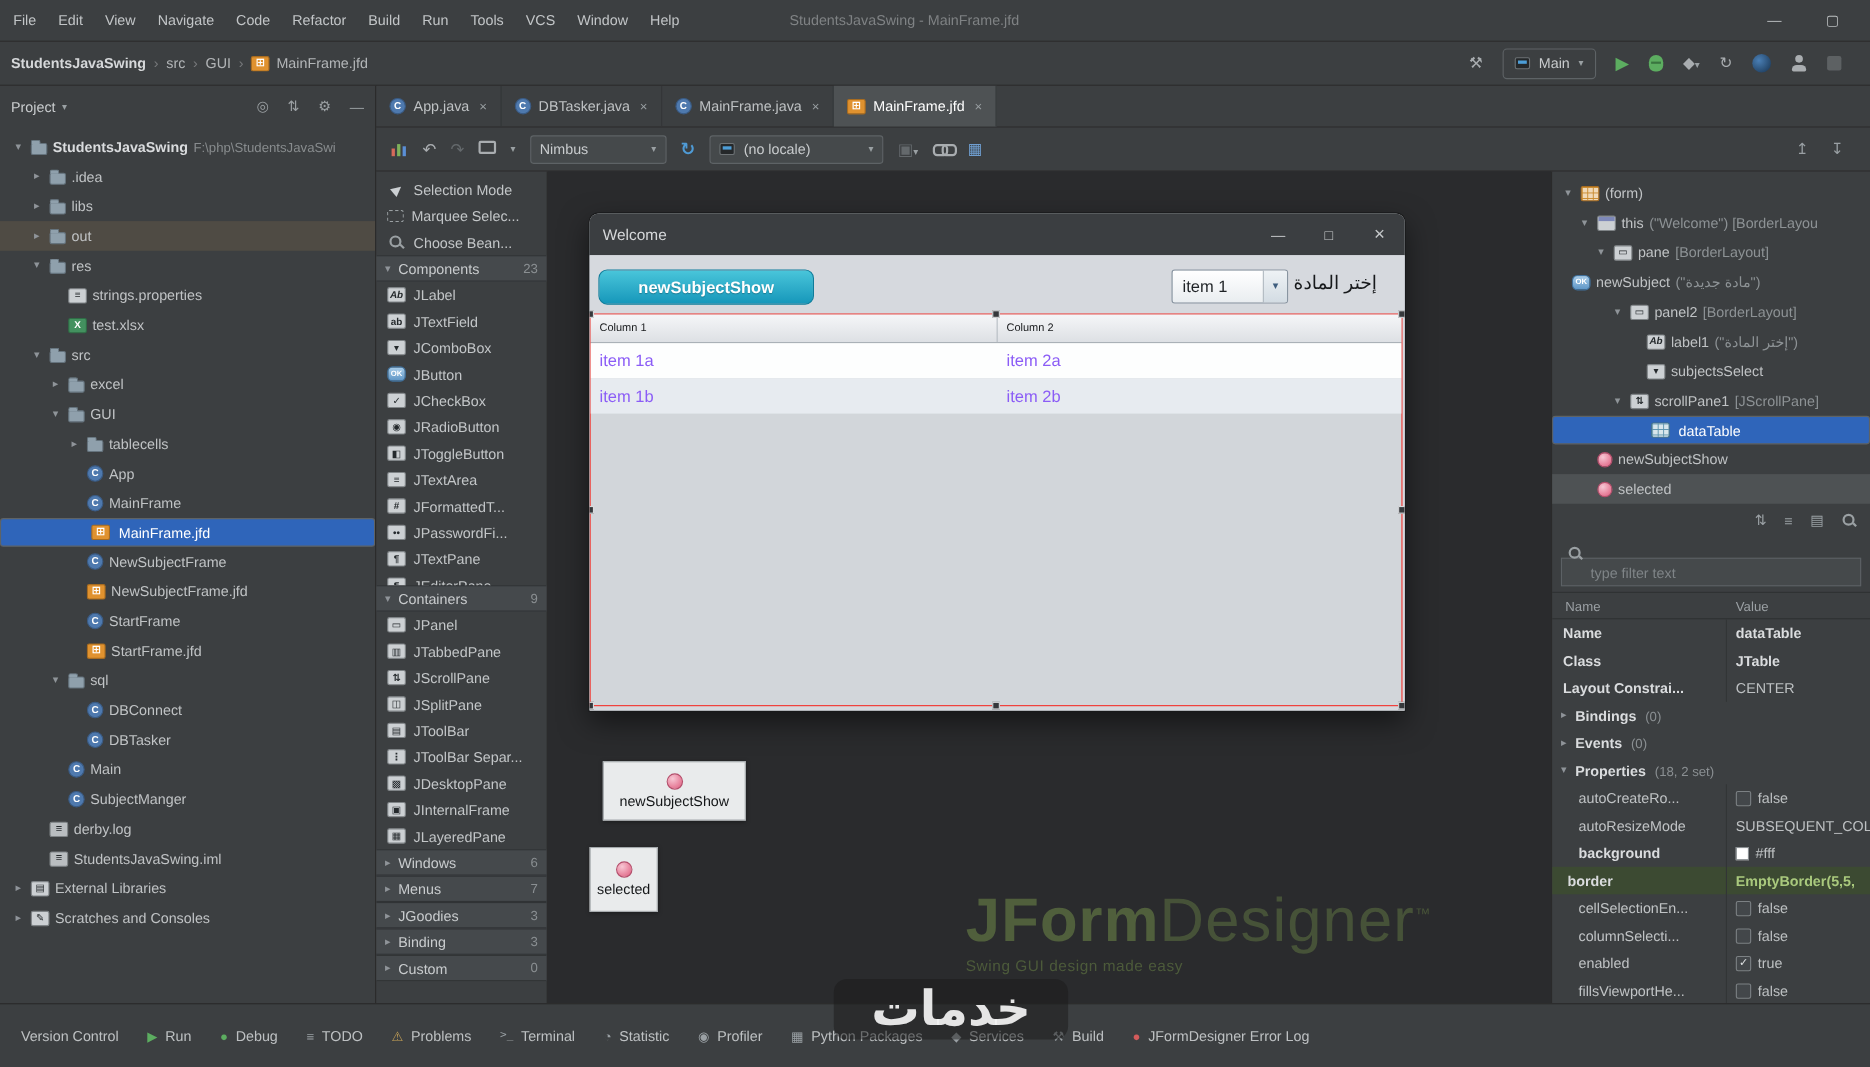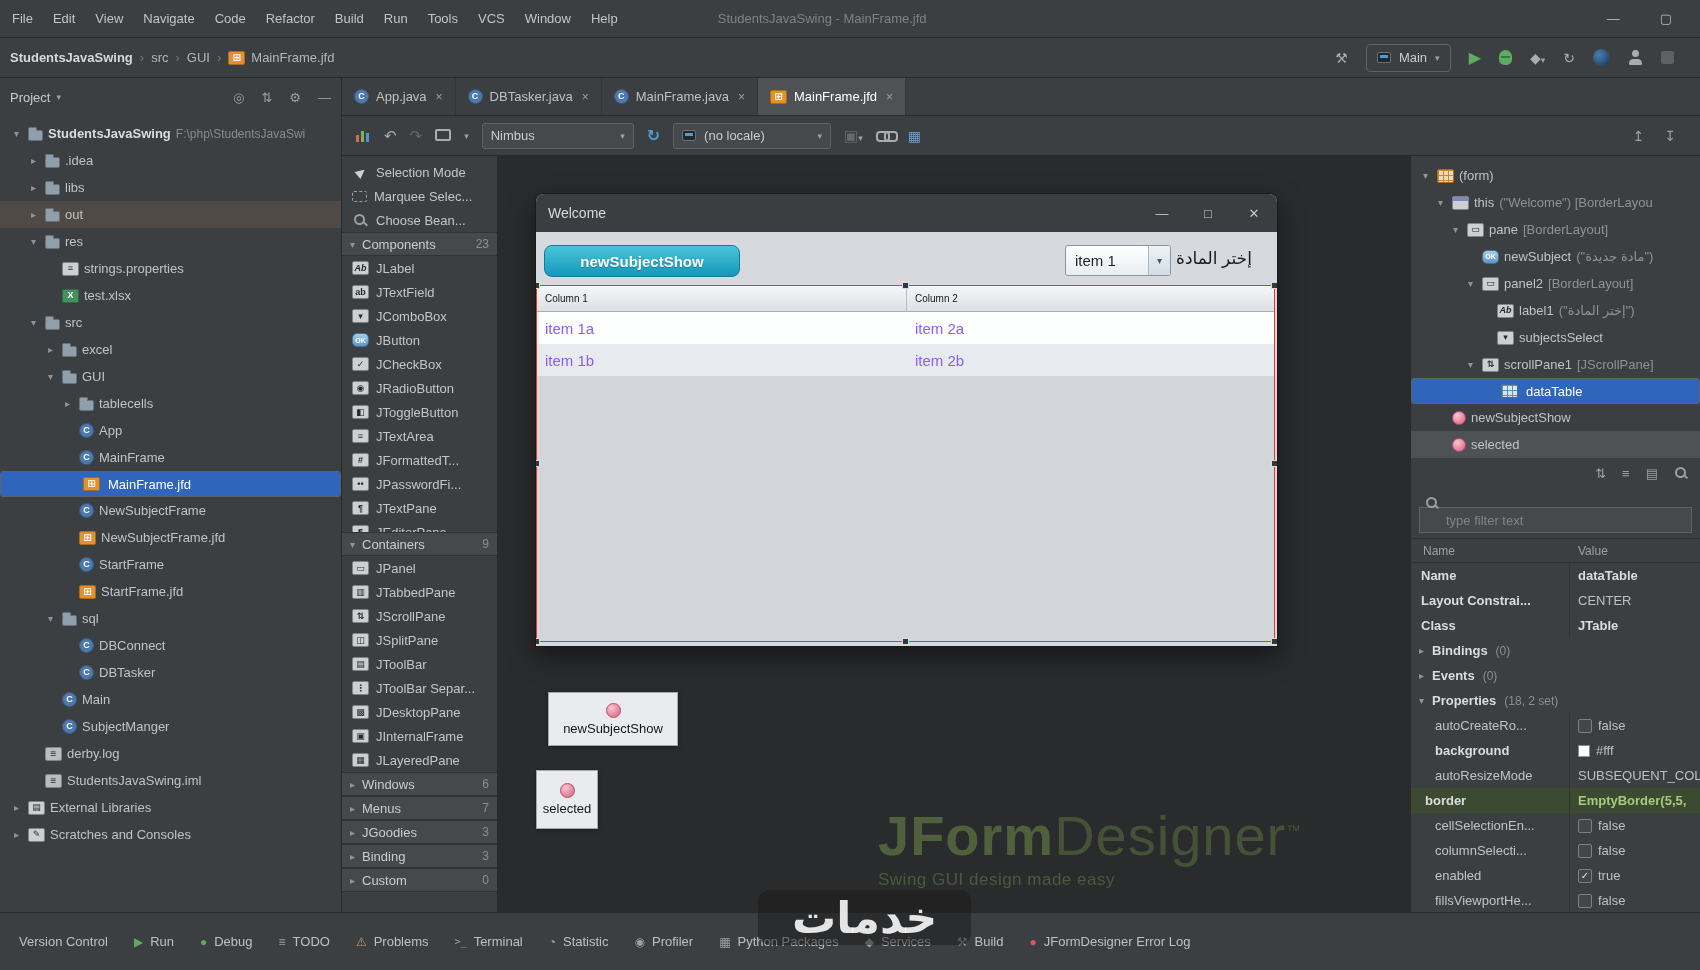--- a/index.html
+++ b/index.html
@@ -80,21 +80,21 @@
 .editor{flex:1;display:flex;flex-direction:column;min-width:0}
 .tabs{height:38px;background:#3c3f41;border-bottom:1px solid #2a2a2a;display:flex}
 .tab{display:flex;align-items:center;gap:7px;padding:0 12px;font-size:13px;color:#bfc2c4;border-right:1px solid #333638;height:100%}
 .tab.active{background:#4e5254;color:#fff}
 .tab-close{color:#9aa0a3;font-size:12px;margin-left:2px}
 .dtoolbar{height:40px;background:#3c3f41;border-bottom:1px solid #2a2a2a;display:flex;align-items:center;gap:13px;padding:0 14px}
 .dti{color:#a9adb0;font-size:15px}
 .dti.dis{color:#64696c}
 .sel{height:26px;background:#45494b;border:1px solid #5e6366;border-radius:3px;display:flex;align-items:center;padding:0 8px;gap:8px;color:#c9ccce;font-size:13px}
 .sel .caret{margin-left:auto}
-.sel.laf{width:152px}
+.sel.laf{width:124px}
 .sel.loc{width:158px}
 .refresh{color:#4f9bd6;font-weight:bold;font-size:16px}
 .tricolor{width:15px;height:13px;display:inline-flex;align-items:flex-end;gap:2px}
 .tricolor i{display:block;width:3px;background:#d66a5a;height:7px}
 .tricolor i:nth-child(2){background:#7fb25a;height:11px}
 .tricolor i:nth-child(3){background:#5a8fd6;height:9px}
 .scrico{width:16px;height:12px;border:2px solid #a9adb0;border-radius:2px;display:inline-block}
 .chain{position:relative;width:19px;height:11px;display:inline-block}
 .chain::before,.chain::after{content:'';position:absolute;top:1px;width:10px;height:7px;border:2px solid #a9adb0;border-radius:4px}
 .chain::before{left:0}.chain::after{left:8px}
@@ -136,21 +136,21 @@
 .bean{position:absolute;background:#e9ebec;border:1px solid #a3a8ab;display:flex;flex-direction:column;align-items:center;justify-content:center;gap:3px;box-shadow:0 1px 4px rgba(0,0,0,.35)}
 .bean1{left:50px;top:536px;width:130px;height:54px}
 .bean2{left:38px;top:614px;width:62px;height:59px}
 .bean-label{color:#141618;font-size:13px;white-space:nowrap}
 .bean-icon{width:15px;height:15px;border-radius:50%;background:radial-gradient(circle at 35% 30%,#f7c7d4,#e8849e 60%,#d75f80);border:1px solid #b44f6c}
 .jfd-watermark{position:absolute;left:380px;top:652px;width:540px;text-align:left;color:#57693f;opacity:.85;pointer-events:none}
 .wm-title{font-size:56px;letter-spacing:1px;line-height:1;white-space:nowrap}
 .wm-strong{font-weight:bold}
 .wm-light{font-weight:normal;opacity:.75}
 .wm-title sup{font-size:14px;opacity:.8}
-.wm-sub{font-size:17px;margin-top:6px;opacity:.9;letter-spacing:.5px}
+.wm-sub{font-size:14px;margin-top:6px;opacity:.9;letter-spacing:.5px}
 
 
 .rpanel{width:290px;min-width:290px;background:#3c3f41;border-left:1px solid #2a2a2a;display:flex;flex-direction:column;overflow:hidden}
 #structure-tree{padding-top:6px}
 .tree-toolbar{height:30px;display:flex;align-items:center;justify-content:flex-end;gap:16px;padding:0 12px;color:#9aa0a4;font-size:13px}
 .filter-wrap{margin:2px 8px 5px;position:relative}
 .filter-input{width:100%;height:26px;background:#45494b;border:1px solid #5c6165;color:#cfd2d4;padding:0 6px 0 26px;font-size:13px;font-family:inherit;outline:none}
 .filter-input::placeholder{color:#7f8487}
 .filter-mag{position:absolute;left:6px;top:6px}
 .mag{position:relative;width:14px;height:14px;display:inline-block}
@@ -677,21 +677,21 @@
                 <span class="pic i-frame"></span>
      <span class="tlabel">this</span>
      <span class="detail">("Welcome") [BorderLayou</span>
    </div>
               <div class="trow  " style="padding-left:38px">
      <span class="tw">▾</span>
                 <span class="pic i-panel">▭</span>
      <span class="tlabel">pane</span>
      <span class="detail">[BorderLayout]</span>
    </div>
-              <div class="trow  " style="padding-left:53px">
+              <div class="trow  " style="">
      <span class="tw"></span>
                 <span class="pic i-button">OK</span>
      <span class="tlabel">newSubject</span>
      <span class="detail">("مادة جديدة")</span>
    </div>
               <div class="trow  " style="padding-left:53px">
      <span class="tw">▾</span>
                 <span class="pic i-panel">▭</span>
      <span class="tlabel">panel2</span>
      <span class="detail">[BorderLayout]</span>
@@ -754,35 +754,35 @@
         <span class="b">Name</span>
 
       </div>
       <div class="pvc">
                   <span class="pv b">dataTable</span>
                 </div>
     </div>
               <div class="prw  ">
       <div class="pn" style="padding-left:10px">
 
-        <span class="b">Layout Constrai...</span>
-
-      </div>
-      <div class="pvc">
-                  <span class="pv ">CENTER</span>
+        <span class="b">Class</span>
+
+      </div>
+      <div class="pvc">
+                  <span class="pv b">JTable</span>
                 </div>
     </div>
               <div class="prw  ">
       <div class="pn" style="padding-left:10px">
 
-        <span class="b">Class</span>
-
-      </div>
-      <div class="pvc">
-                  <span class="pv b">JTable</span>
+        <span class="b">Layout Constrai...</span>
+
+      </div>
+      <div class="pvc">
+                  <span class="pv ">CENTER</span>
                 </div>
     </div>
               <div class="prw grp ">
       <div class="pn" style="padding-left:4px">
         <span class="tw">▸</span>
         <span class="b">Bindings</span>
         <span class="sfx">(0)</span>
       </div>
       <div class="pvc"></div>
     </div>
@@ -809,92 +809,92 @@
 
       </div>
       <div class="pvc">
                   <span class="cb"></span>
                   <span class="pv ">false</span>
                 </div>
     </div>
               <div class="prw  ">
       <div class="pn" style="padding-left:24px">
 
+        <span class="">autoResizeMode</span>
+
+      </div>
+      <div class="pvc">
+                  <span class="pv ">SUBSEQUENT_COL</span>
+                </div>
+    </div>
+              <div class="prw  ">
+      <div class="pn" style="padding-left:24px">
+
         <span class="b">background</span>
 
       </div>
       <div class="pvc">
                   <span class="swatch" style="background:#ffffff"></span>
                   <span class="pv ">#fff</span>
                 </div>
     </div>
+              <div class="prw  hl">
+      <div class="pn" style="padding-left:14px">
+
+        <span class="b">border</span>
+
+      </div>
+      <div class="pvc">
+                  <span class="pv ">EmptyBorder(5,5,</span>
+                </div>
+    </div>
               <div class="prw  ">
       <div class="pn" style="padding-left:24px">
 
-        <span class="">autoResizeMode</span>
-
-      </div>
-      <div class="pvc">
-                  <span class="pv ">SUBSEQUENT_COL</span>
-                </div>
-    </div>
-              <div class="prw  hl">
-      <div class="pn" style="padding-left:14px">
-
-        <span class="b">border</span>
-
-      </div>
-      <div class="pvc">
-                  <span class="pv ">EmptyBorder(5,5,</span>
+        <span class="">cellSelectionEn...</span>
+
+      </div>
+      <div class="pvc">
+                  <span class="cb"></span>
+                  <span class="pv ">false</span>
                 </div>
     </div>
               <div class="prw  ">
       <div class="pn" style="padding-left:24px">
 
-        <span class="">cellSelectionEn...</span>
+        <span class="">columnSelecti...</span>
 
       </div>
       <div class="pvc">
                   <span class="cb"></span>
                   <span class="pv ">false</span>
                 </div>
     </div>
               <div class="prw  ">
       <div class="pn" style="padding-left:24px">
 
-        <span class="">columnSelecti...</span>
+        <span class="">enabled</span>
+
+      </div>
+      <div class="pvc">
+                  <span class="cb">✓</span>
+                  <span class="pv ">true</span>
+                </div>
+    </div>
+              <div class="prw  ">
+      <div class="pn" style="padding-left:24px">
+
+        <span class="">fillsViewportHe...</span>
 
       </div>
       <div class="pvc">
                   <span class="cb"></span>
                   <span class="pv ">false</span>
                 </div>
     </div>
-              <div class="prw  ">
-      <div class="pn" style="padding-left:24px">
-
-        <span class="">enabled</span>
-
-      </div>
-      <div class="pvc">
-                  <span class="cb">✓</span>
-                  <span class="pv ">true</span>
-                </div>
-    </div>
-              <div class="prw  ">
-      <div class="pn" style="padding-left:24px">
-
-        <span class="">fillsViewportHe...</span>
-
-      </div>
-      <div class="pvc">
-                  <span class="cb"></span>
-                  <span class="pv ">false</span>
-                </div>
-    </div>
             </div>
         </div>
       </div>
     </div>
   </div>
 
   <div class="bottombar" id="bottom-bar">
       <div class="bb-item">
 
      <span>Version Control</span>

